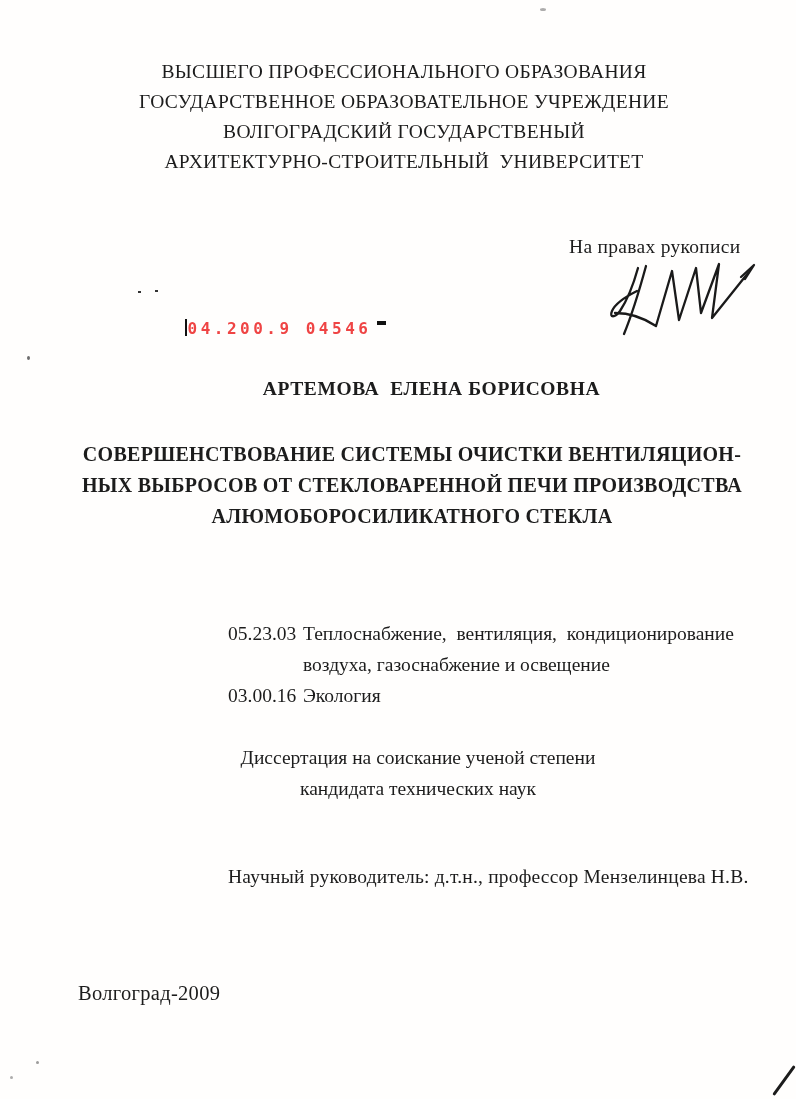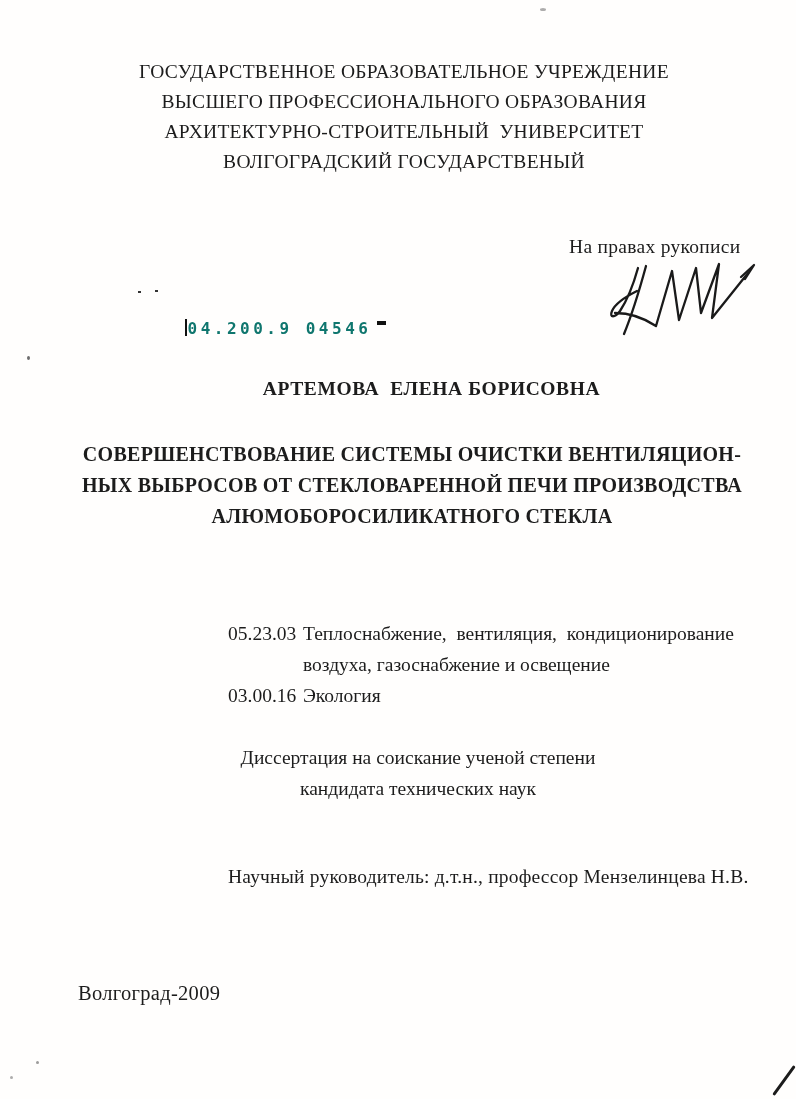--- a/index.html
+++ b/index.html
@@ -23,21 +23,21 @@
   
   .manuscript-note{
     position:absolute;top:236px;left:569px;
     font-size:19.5px;letter-spacing:.3px;
   }
   
   .stamp{
     position:absolute;top:300px;left:132px;
     font-family:"DejaVu Sans Mono",monospace;
     font-size:16px;font-weight:700;
-    letter-spacing:3.5px;color:#0f766e;
+    letter-spacing:3.5px;color:#ef4444;
     white-space:pre;
   }
   .stamp .prefix{display:inline-block;width:2px;height:17px;background:#111;vertical-align:-2px;margin-right:1px;}
   .stamp .suffix{display:inline-block;width:9px;height:4px;background:#111;vertical-align:9px;margin-left:6px;}
   .stamp-ticks{position:absolute;top:-9px;left:6px;width:3px;height:2px;background:#333;box-shadow:17px -1px 0 #333;}
   
   .signature{position:absolute;top:256px;left:608px;}
   
   .author{
     position:absolute;top:378px;left:0;right:0;
@@ -87,24 +87,24 @@
     width:36px;height:3px;background:#1c1c1c;
     transform:rotate(-54deg);border-radius:2px;
   }
 </style>
 </head>
 <body>
 
 <div class="page">
 
   <header class="institution">
+    <div>ВЫСШЕГО ПРОФЕССИОНАЛЬНОГО ОБРАЗОВАНИЯ</div>
     <div>ГОСУДАРСТВЕННОЕ ОБРАЗОВАТЕЛЬНОЕ УЧРЕЖДЕНИЕ</div>
-    <div>ВЫСШЕГО ПРОФЕССИОНАЛЬНОГО ОБРАЗОВАНИЯ</div>
+    <div>ВОЛГОГРАДСКИЙ ГОСУДАРСТВЕНЫЙ</div>
     <div>АРХИТЕКТУРНО-СТРОИТЕЛЬНЫЙ  УНИВЕРСИТЕТ</div>
-    <div>ВОЛГОГРАДСКИЙ ГОСУДАРСТВЕНЫЙ</div>
   </header>
 
   <div class="manuscript-note">На правах рукописи</div>
 
   <div class="stamp">
     <span class="stamp-ticks"></span><span class="prefix"></span><span>04.200.9 04546</span><span class="suffix"></span>
   </div>
 
   <svg class="signature" width="150" height="90" viewBox="0 0 150 90">
     <g fill="none" stroke="#1a1a1a" stroke-width="2.3" stroke-linecap="round" stroke-linejoin="round">

